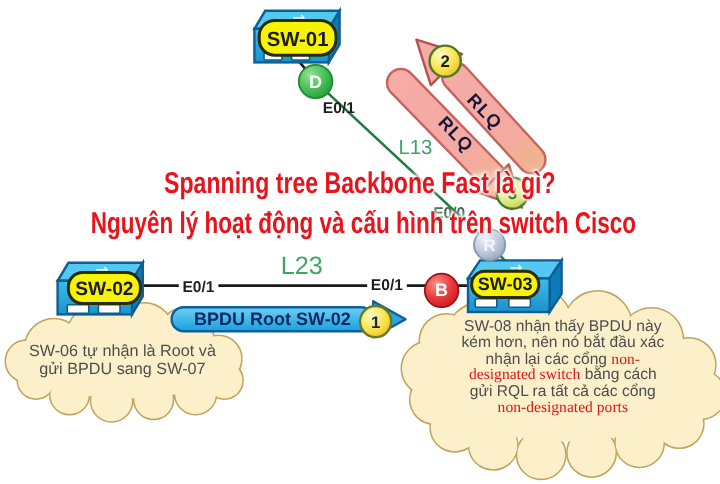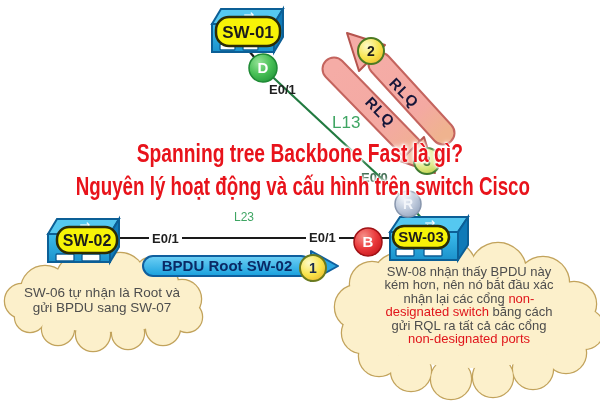--- a/index.html
+++ b/index.html
@@ -4,21 +4,21 @@
 <style>
   html,body{margin:0;padding:0;background:#fff;}
   #stage{position:relative;width:600px;height:403px;overflow:hidden;background:#fff;
          font-family:"Liberation Sans",sans-serif;}
   #diagram-svg{position:absolute;left:0;top:0;z-index:1;}
   .lbl{position:absolute;z-index:2;font-size:13px;color:#1f1f1f;white-space:nowrap;font-weight:bold;}
   .lbl.onwire{background:#fff;padding:0 3px;}
   .green-lbl{position:absolute;z-index:2;font-size:17px;color:#3fa563;white-space:nowrap;}
   .e00{color:#3d6b4f;}
   .cloud-text{position:absolute;z-index:2;text-align:center;color:#4d4d4d;}
-  .cloud-text .red{color:#e0151b;}
+  .cloud-text .red{color:#e0151b;font-family:Liberation Serif, serif;}
   #callout-left-text{left:16px;top:285px;width:172px;font-size:13.5px;line-height:15px;}
   #callout-right-text{left:354px;top:265px;width:230px;font-size:13px;line-height:13.4px;}
   .title-line{position:absolute;left:0;right:0;text-align:center;z-index:10;
       color:#e8131b;font-weight:700;font-size:25px;white-space:nowrap;}
   .title-line > span{display:inline-block;transform:scaleX(0.77);transform-origin:center;
       text-shadow:0 0 4px #fff,0 0 6px #fff,0 0 9px #fff,1px 1px 2px #fff,-1px -1px 2px #fff;}
   #title-1{top:139px;}
   #title-2{top:172px;}
   svg text{font-family:"Liberation Sans",sans-serif;}
 </style>
@@ -232,21 +232,21 @@
     <circle cx="427" cy="161" r="13" fill="url(#gG3)" stroke="#3f7a2e" stroke-width="2"></circle>
     <text x="427" y="166" text-anchor="middle" font-size="14" font-weight="bold" fill="#2f6b1f">3</text>
   </g>
 </svg>
 
 <div class="lbl" style="left:269px;top:82px;">E0/1</div>
 <div class="lbl e00" style="left:361px;top:170px;">E0/0</div>
 <div class="lbl onwire" style="left:149px;top:231px;">E0/1</div>
 <div class="lbl onwire" style="left:306px;top:230px;">E0/1</div>
 <div class="green-lbl" style="left:332px;top:113px;">L13</div>
-<div class="green-lbl" style="left:234px;top:210px;font-size:12px;">L23</div>
+<div class="green-lbl" style="left:234px;top:210px;font-size:21px;">L23</div>
 
 <div class="cloud-text" id="callout-left-text">
   <div>SW-06 tự nhận là Root và</div>
   <div>gửi BPDU sang SW-07</div>
 </div>
 
 <div class="cloud-text" id="callout-right-text">
   <div>SW-08 nhận thấy BPDU này</div>
   <div>kém hơn, nên nó bắt đầu xác</div>
   <div><span>nhận lại các cổng </span><span class="red">non-</span></div>

